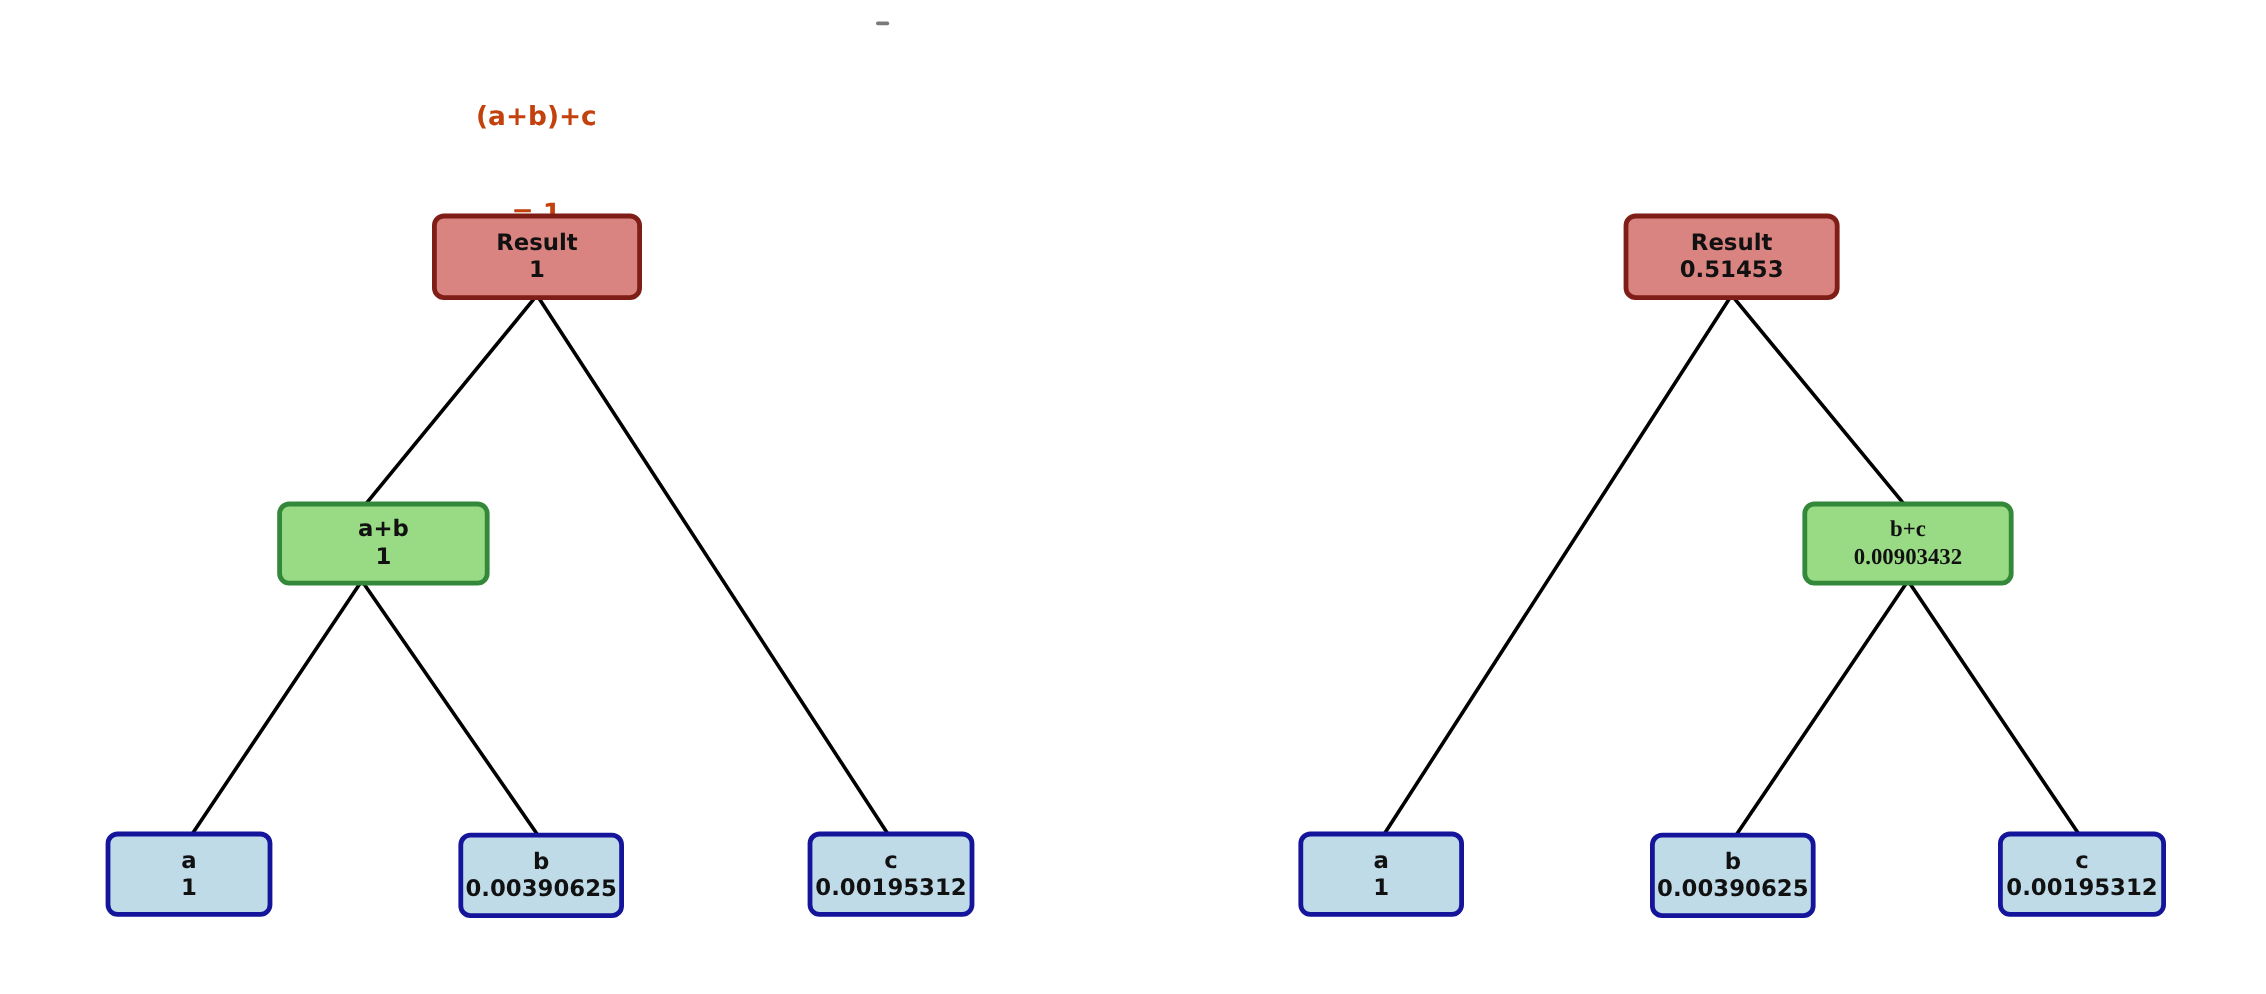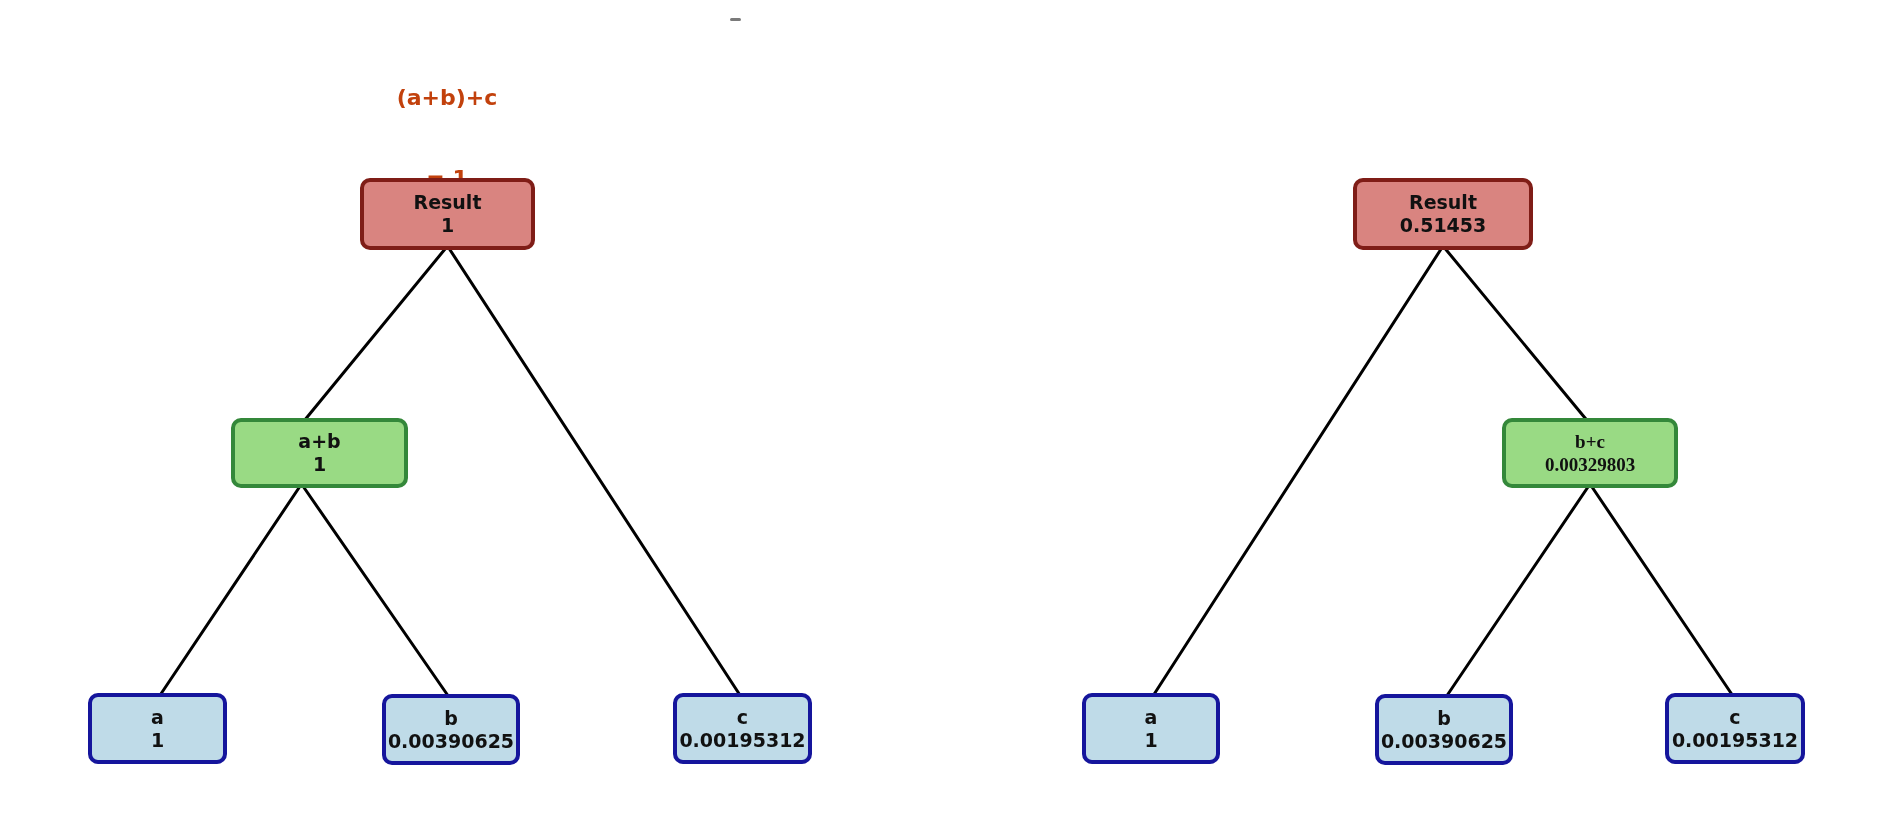--- a/index.html
+++ b/index.html
@@ -117,21 +117,21 @@
     <span>c</span>
     <span>0.00195312</span>
   </div>
 
   <div class="node node--result" style="left: 1353px; top: 178px; width: 180px; height: 72px;">
     <span>Result</span>
     <span>0.51453</span>
   </div>
   <div class="node node--op" style="left: 1502px; top: 418px; width: 176px; height: 70px; font-family: Liberation Serif, serif;">
     <span>b+c</span>
-    <span>0.00329803</span>
+    <span>0.00903432</span>
   </div>
   <div class="node node--leaf" style="left: 1082px; top: 693px; width: 138px; height: 71px;">
     <span>a</span>
     <span>1</span>
   </div>
   <div class="node node--leaf" style="left: 1375px; top: 694px; width: 138px; height: 71px;">
     <span>b</span>
     <span>0.00390625</span>
   </div>
   <div class="node node--leaf" style="left: 1665px; top: 693px; width: 140px; height: 71px;">

